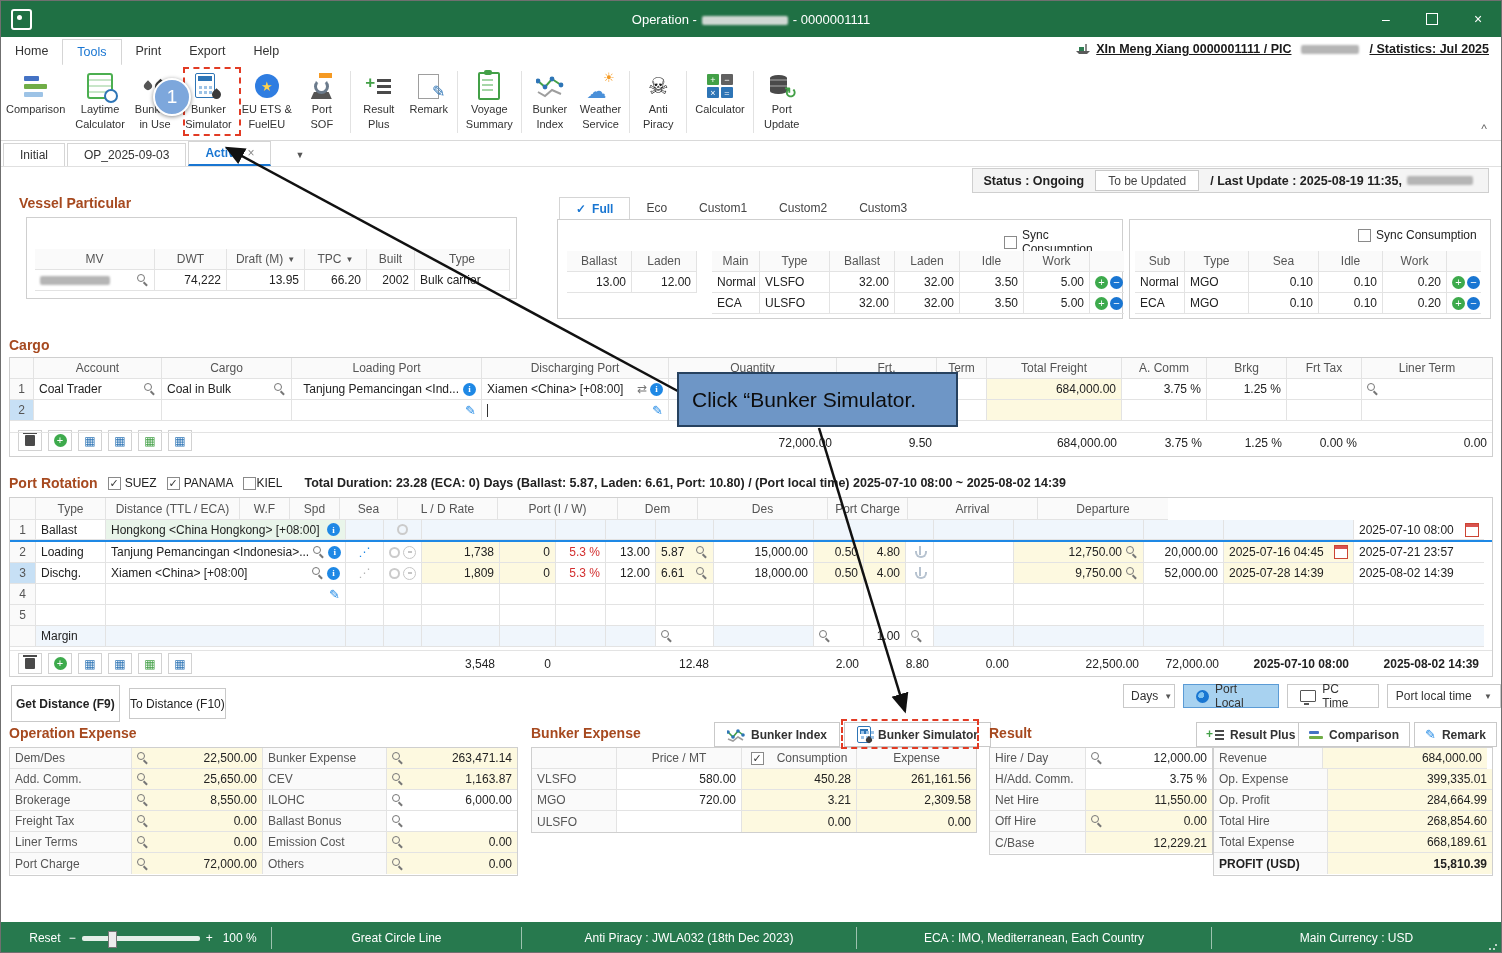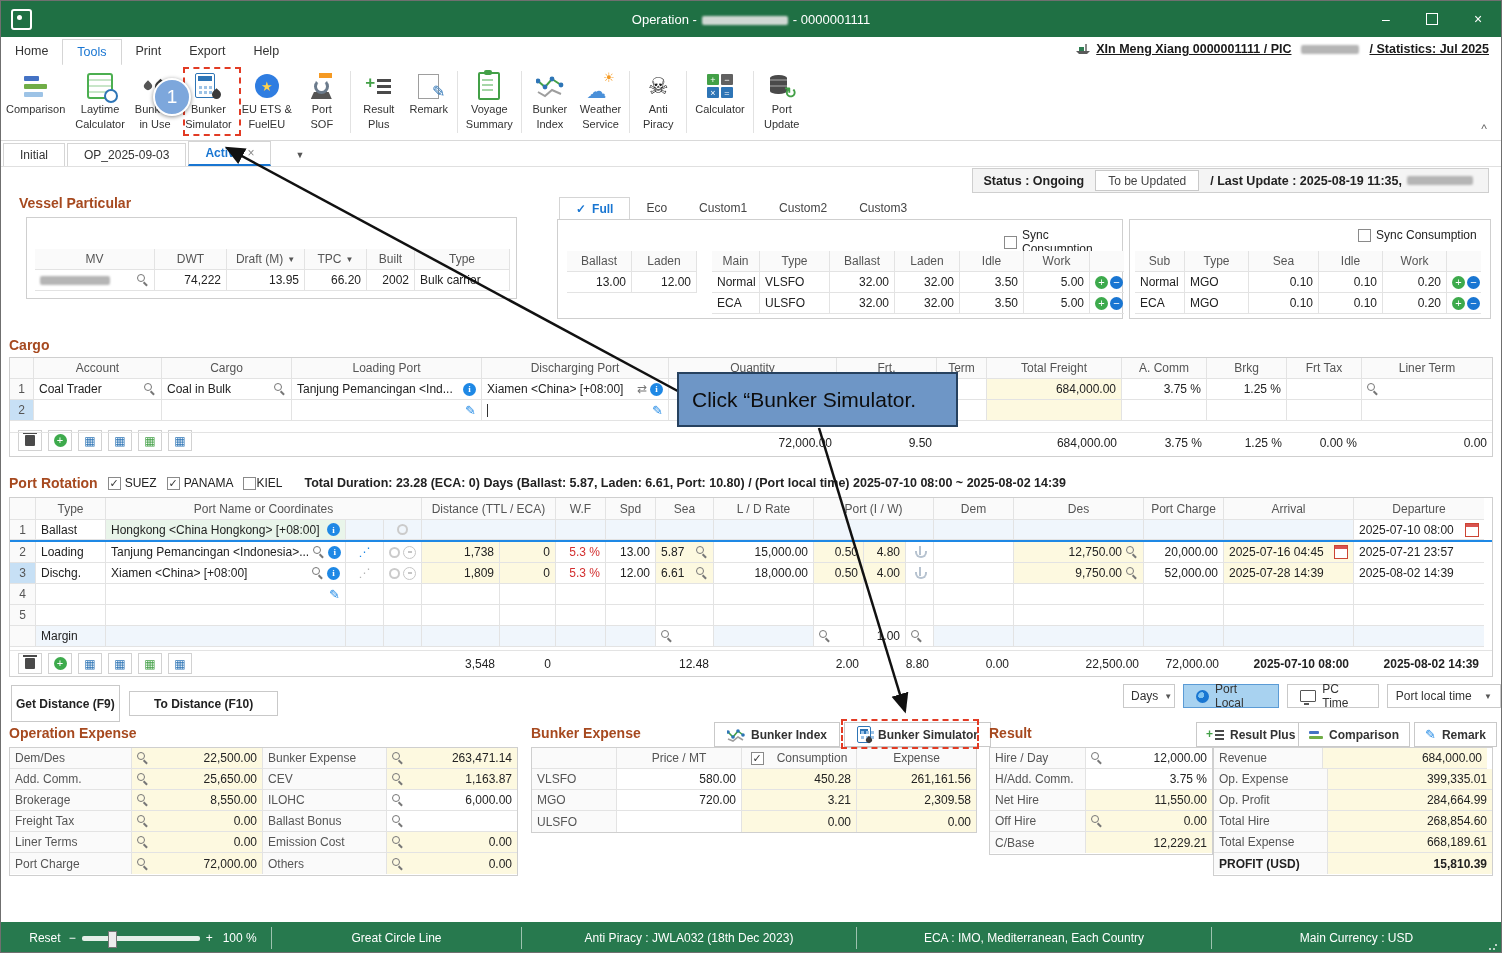--- a/index.html
+++ b/index.html
@@ -498,21 +498,21 @@
     <div class="tr">
       <div class="td numcell" style="width:24px">1</div>
       <div class="td" style="width:128px;justify-content:space-between">
           <span>Coal Trader</span>
           <span class="mag"></span>
         </div>
       <div class="td" style="width:130px;justify-content:space-between">
           <span>Coal in Bulk</span>
           <span class="mag"></span>
         </div>
-      <div class="td" style="width:190px;justify-content:space-between">
+      <div class="td" style="width:190px;justify-content:flex-end">
           <span>Tanjung Pemancingan &lt;Ind...</span>
           <span class="info"></span>
         </div>
       <div class="td" style="width:187px;justify-content:space-between">
           <span>Xiamen &lt;China&gt; [+08:00]</span>
           <span class="flex" style="gap:3px">
             <span class="shuffle">⇄</span>
             <span class="info"></span>
           </span>
         </div>
@@ -595,21 +595,20 @@
         <span class="cb"></span>
         <span>KIEL</span>
       </span>
     <span class="bold" style="margin-left:12px;font-size:12.5px">Total Duration: 23.28 (ECA: 0) Days (Ballast: 5.87, Laden: 6.61, Port: 10.80) / (Port local time) 2025-07-10 08:00 ~ 2025-08-02 14:39</span>
   </div>
 
   <div class="panel" style="left:8px;top:496px;width:1484px;height:180px">
     <div class="tr" style="height:22px">
       <div class="td th" style="width:26px"></div>
       <div class="td th" style="width:70px">Type</div>
-      <div class="td th" style="width:316px">Port Name or Coordinates</div>
       <div class="td th" style="width:134px">Distance (TTL / ECA)</div>
       <div class="td th" style="width:50px">W.F</div>
       <div class="td th" style="width:50px">Spd</div>
       <div class="td th" style="width:58px">Sea</div>
       <div class="td th" style="width:100px">L / D Rate</div>
       <div class="td th" style="width:120px">Port (I / W)</div>
       <div class="td th" style="width:80px">Dem</div>
       <div class="td th" style="width:130px">Des</div>
       <div class="td th" style="width:80px">Port Charge</div>
       <div class="td th" style="width:130px">Arrival</div>
@@ -833,21 +832,21 @@
       <div class="td rt" style="width:80px;border:none;height:26px">0.00</div>
       <div class="td rt" style="width:130px;border:none;height:26px">22,500.00</div>
       <div class="td rt" style="width:80px;border:none;height:26px">72,000.00</div>
       <div class="td rt bold" style="width:130px;border:none;height:26px">2025-07-10 08:00</div>
       <div class="td rt bold" style="width:130px;border:none;height:26px">2025-08-02 14:39</div>
     </div>
   </div>
 
   <div class="abs" style="left:10px;top:684px">
     <span class="btn" style="height:37px;padding:0 4px;font-weight:bold;color:#222">Get Distance (F9)</span>
-    <span class="btn" style="height:25px;padding:0 24px;font-weight:bold;color:#222;margin-left:6px">To Distance (F10)</span>
+    <span class="btn" style="height:31px;padding:0 0;font-weight:normal;color:#222;margin-left:6px">To Distance (F10)</span>
   </div>
   <div class="abs flex" style="left:1122px;top:683px;gap:8px">
     <span class="btn" style="height:24px;width:52px;justify-content:space-between;padding:0 7px">
         <span>Days</span>
         <span class="caretdn">▼</span>
       </span>
     <span class="btn blue" style="height:24px;padding:0 12px">
         <span class="globe"></span>
         <span>Port Local</span>
       </span>

